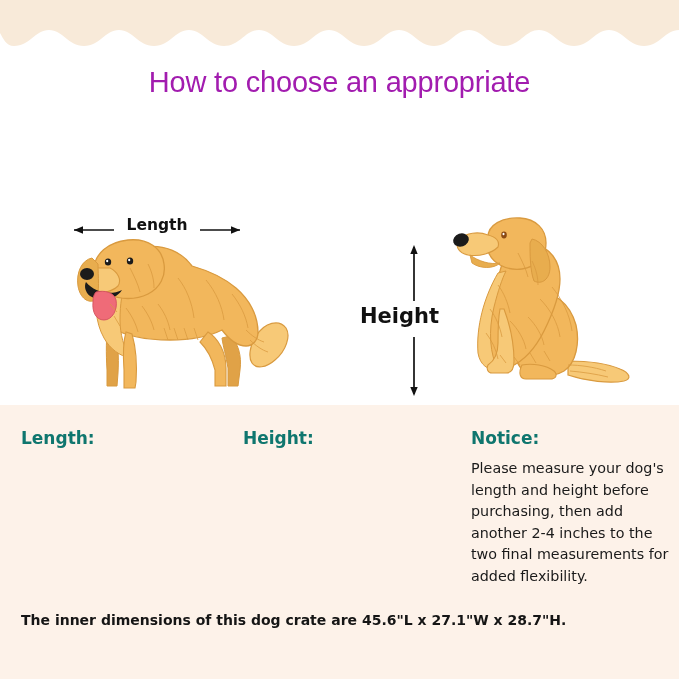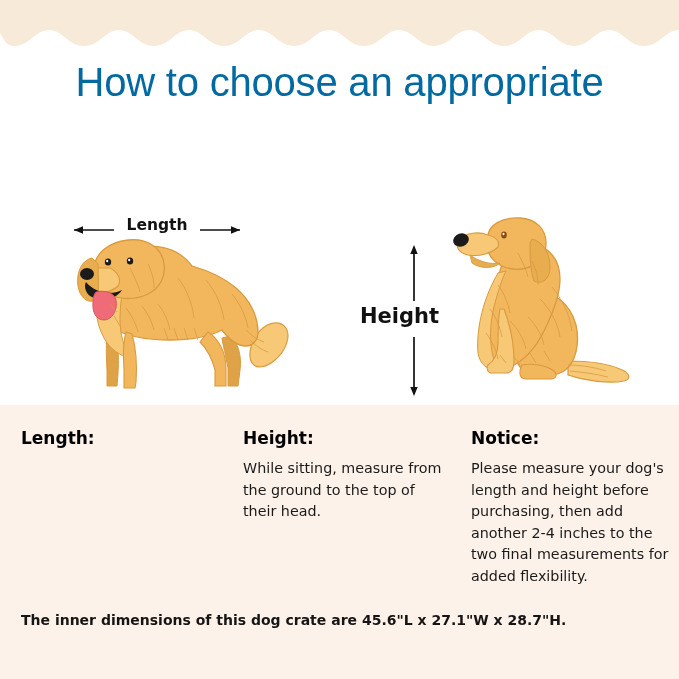--- a/index.html
+++ b/index.html
@@ -34,23 +34,23 @@
   .title-block {
     position: absolute;
     left: 0;
     top: 62px;
     width: 679px;
     text-align: center;
   }
   .title-line1 {
     display: block;
     font-family: "Liberation Sans", sans-serif;
-    font-size: 40px;
+    font-size: 29px;
     font-weight: 400;
-    color: #0369a1;
+    color: #a21caf;
     letter-spacing: -0.2px;
     line-height: 40px;
   }
   .title-line2 {
     display: block;
     font-family: "Liberation Sans", sans-serif;
     font-size: 25px;
     font-weight: 400;
     color: #e8821e;
     line-height: 34px;
@@ -136,21 +136,21 @@
   .col {
     box-sizing: border-box;
   }
   .col-length  { width: 232px; padding-left: 21px;  padding-right: 10px; }
   .col-height  { width: 228px; padding-left: 11px;  padding-right: 10px; }
   .col-notice  { width: 219px; padding-left: 11px;  padding-right: 8px;  }
   .col-head {
     font-family: "DejaVu Sans", sans-serif;
     font-size: 17px;
     font-weight: bold;
-    color: #000000;
+    color: #0f766e;
     margin: 0 0 9px 0;
     line-height: 22px;
   }
   .col-body {
     font-family: "DejaVu Sans", sans-serif;
     font-size: 14.3px;
     font-weight: 400;
     color: #1a1a1a;
     margin: 0;
     line-height: 21.5px;
@@ -363,21 +363,20 @@
 
   <div class="bottom-panel">
     <div class="columns">
 
       <div class="col col-length">
         <p class="col-head">Length:</p>
       </div>
 
       <div class="col col-height">
         <p class="col-head">Height:</p>
-        <p class="col-body">While sitting, measure from the ground to the top of their head.</p>
       </div>
 
       <div class="col col-notice">
         <p class="col-head">Notice:</p>
         <p class="col-body">Please measure your dog's length and height before purchasing, then add another 2-4 inches to the two final measurements for added flexibility.</p>
       </div>
 
     </div>
 
     <div class="footer-line">The inner dimensions of this dog crate are 45.6"L x 27.1"W x 28.7"H.</div>

